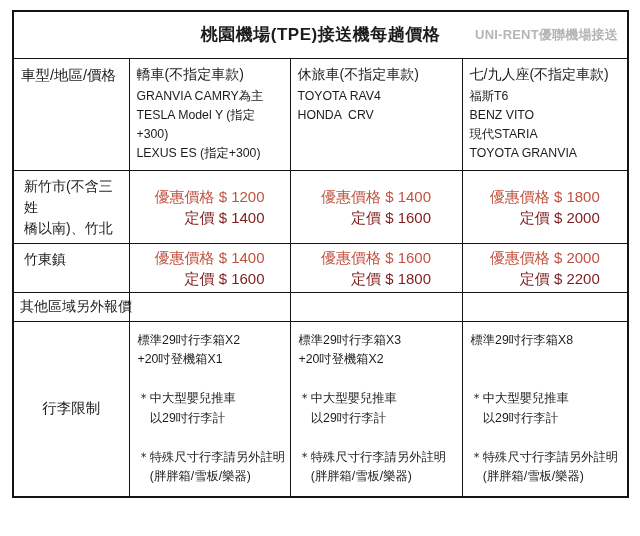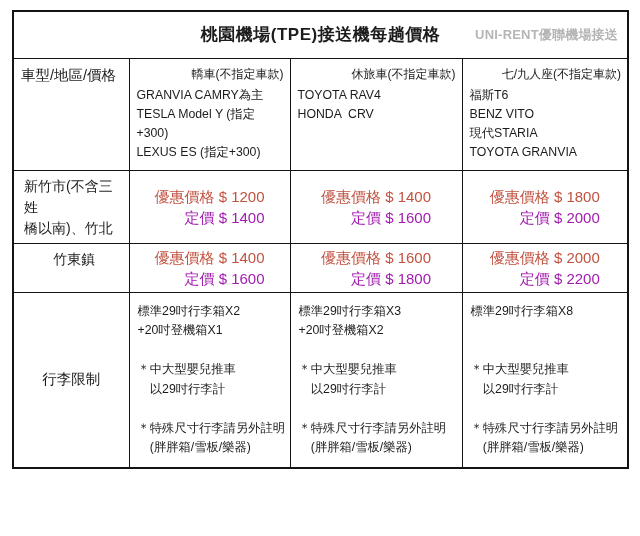--- a/index.html
+++ b/index.html
@@ -27,36 +27,36 @@
   .page-title { font-size: 17px; font-weight: 700; letter-spacing: 0.5px; }
   .brand {
     position: absolute; right: 9px; top: 50%; transform: translateY(-50%);
     font-size: 13px; font-weight: 700; color: #b5b5b5; letter-spacing: 0.2px;
     white-space: nowrap;
   }
 
   
   tr.header-row td { height: 112px; padding: 7px 6px 6px 7px; }
   .corner { font-size: 14.5px; margin-left: 16px; }
-  .col-title { font-size: 12px; margin-bottom: 3px; white-space: nowrap; text-align: right; }
+  .col-title { font-size: 14px; margin-bottom: 3px; white-space: nowrap; }
   .models .ln { font-size: 12.3px; line-height: 19px; white-space: pre-wrap; }
 
   
   tr.price-row td.region {
     font-size: 14px; line-height: 21px;
     padding: 5px 4px 4px 10px;
     white-space: pre-line;
   }
   tr.price-row td.price { vertical-align: middle; text-align: center; padding: 2px 12px; }
   tr.r1 td { height: 49px; }
   tr.r2 td { height: 47px; }
-  tr.r3 td { height: 49px; text-align: center; }
+  tr.r3 td { height: 49px; }
   .pbox { display: inline-block; text-align: right; }
   .promo { font-size: 15px; color: #c15240; line-height: 21px; white-space: nowrap; }
-  .list  { font-size: 15px; color: #a21caf; line-height: 21px; white-space: nowrap; }
+  .list  { font-size: 15px; color: #7f1d1d; line-height: 21px; white-space: nowrap; }
 
   
   tr.other-row td { height: 29px; vertical-align: middle; }
   tr.other-row td.other-label { font-size: 14px; padding: 2px 4px 2px 6px; white-space: nowrap; }
 
   
   tr.luggage-row td { height: 176px; }
   td.lug-label { vertical-align: middle; text-align: center; font-size: 14.5px; }
   td.lug { padding: 9px 4px 6px 8px; }
   td.lug .ln { font-size: 12.3px; line-height: 19.5px; min-height: 19.5px; white-space: pre-wrap; }
@@ -132,20 +132,26 @@
         <div class="pbox"><div class="promo">優惠價格 $ 1400</div><div class="list">定價 $ 1600</div></div>
       </td>
       <td class="price">
         <div class="pbox"><div class="promo">優惠價格 $ 1600</div><div class="list">定價 $ 1800</div></div>
       </td>
       <td class="price">
         <div class="pbox"><div class="promo">優惠價格 $ 2000</div><div class="list">定價 $ 2200</div></div>
       </td>
     </tr>
 
+    <tr class="other-row">
+      <td class="other-label">其他區域另外報價</td>
+      <td></td>
+      <td></td>
+      <td></td>
+    </tr>
 
     <tr class="luggage-row">
       <td class="lug-label">行李限制</td>
       <td class="lug">
             <div class="ln">標準29吋行李箱X2</div>
             <div class="ln">+20吋登機箱X1</div>
             <div class="ln">&nbsp;</div>
             <div class="ln">＊中大型嬰兒推車</div>
             <div class="ln">　以29吋行李計</div>
             <div class="ln">&nbsp;</div>

